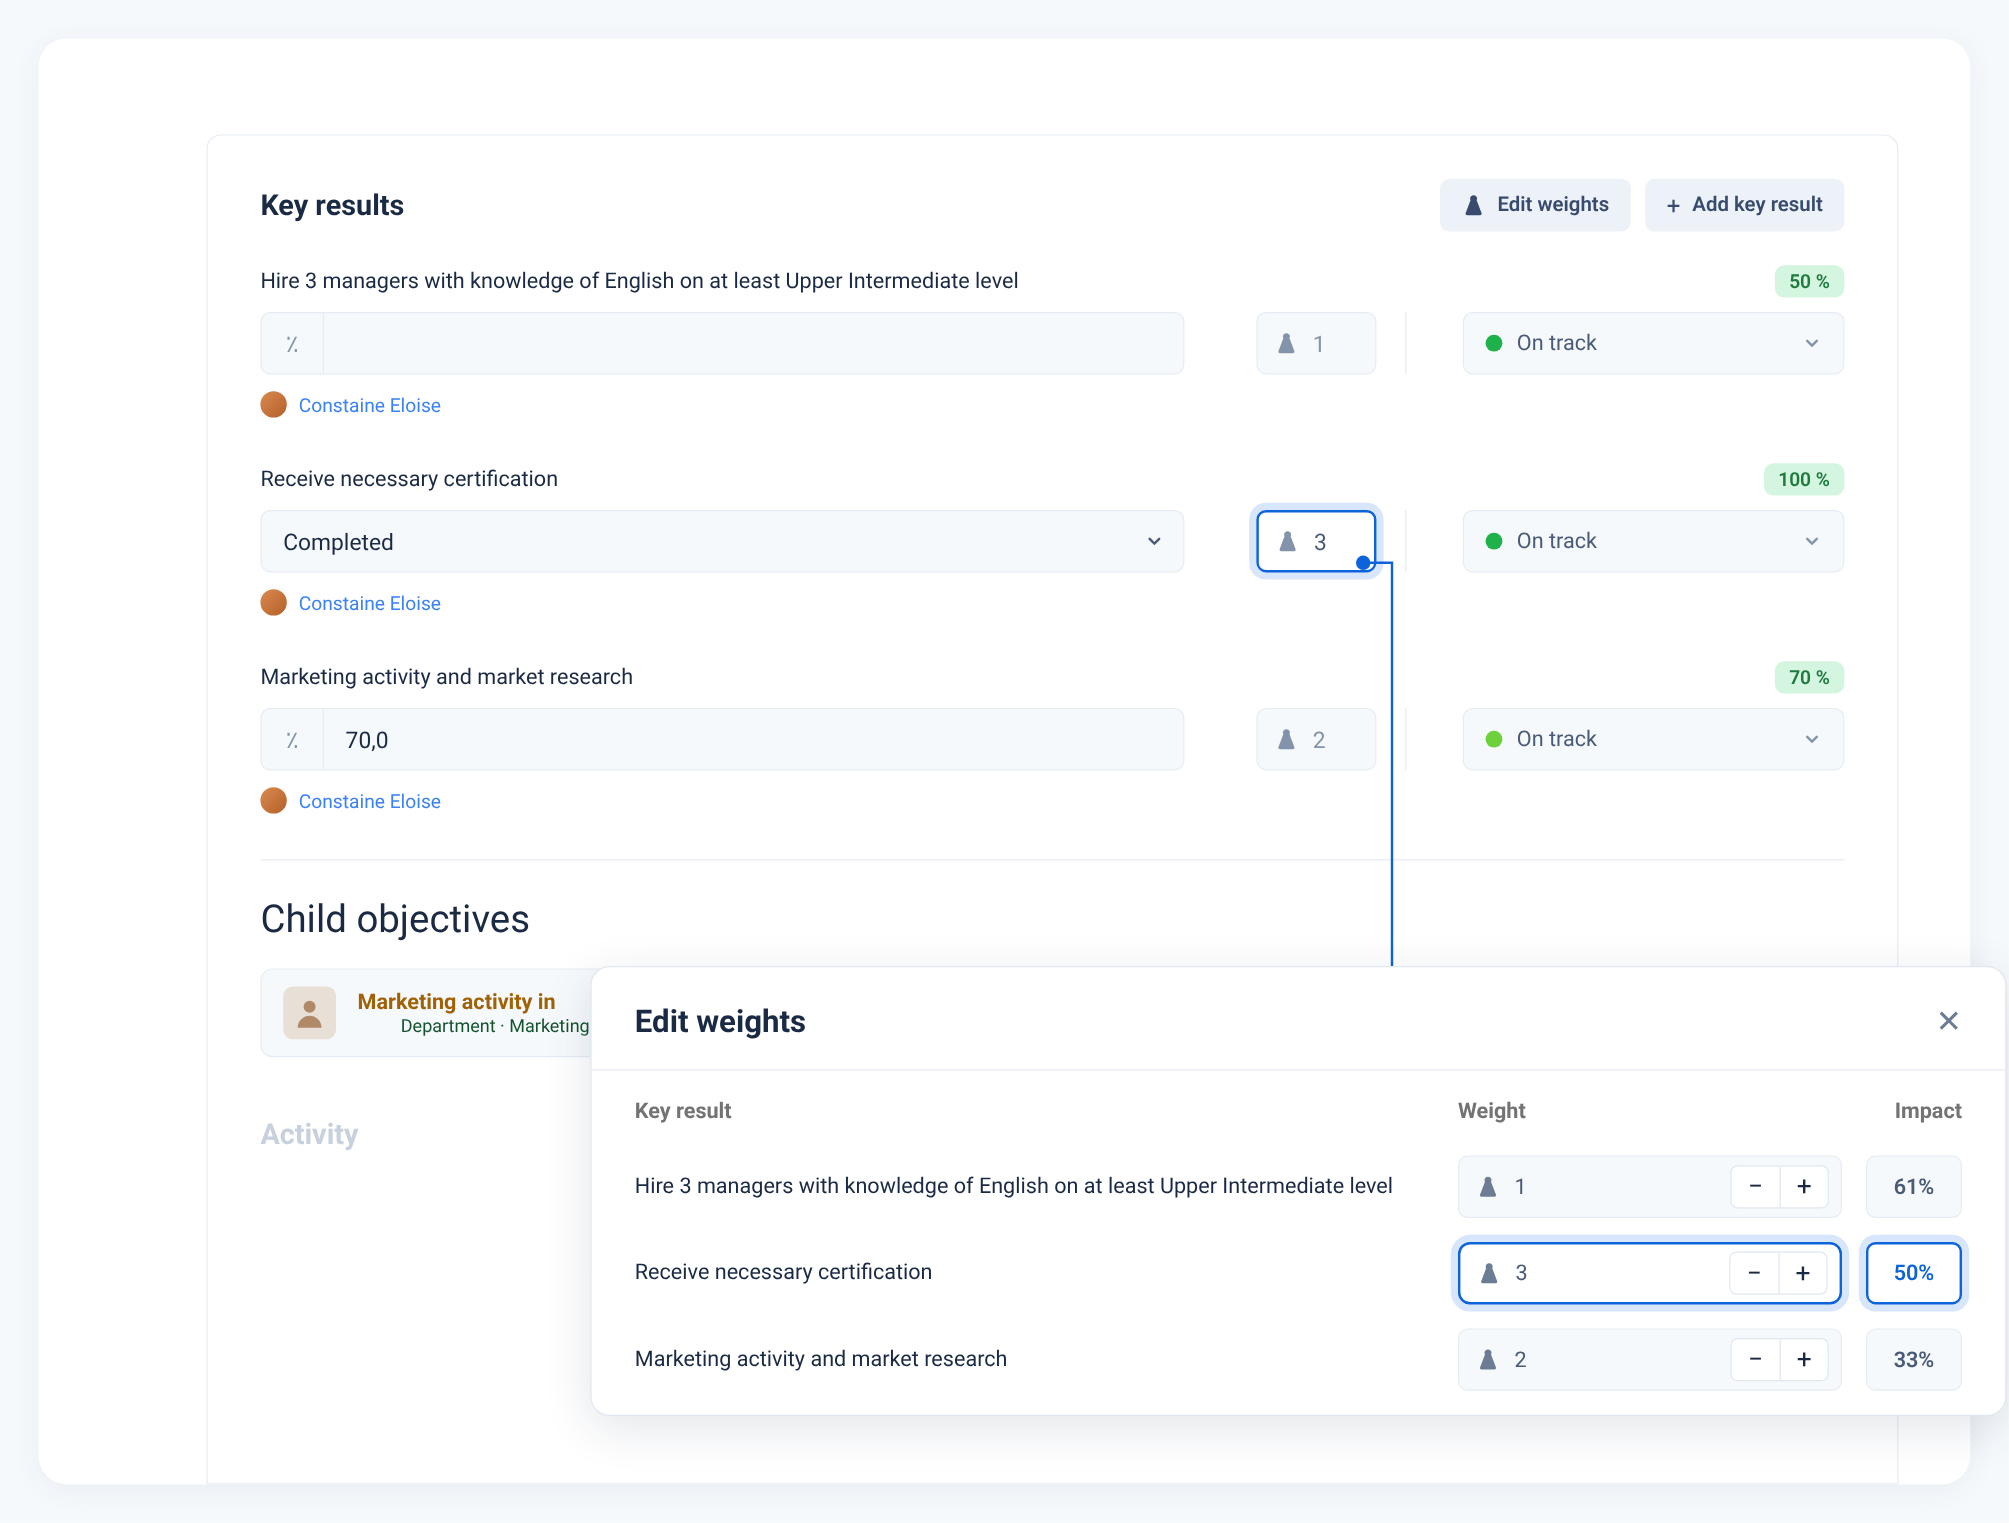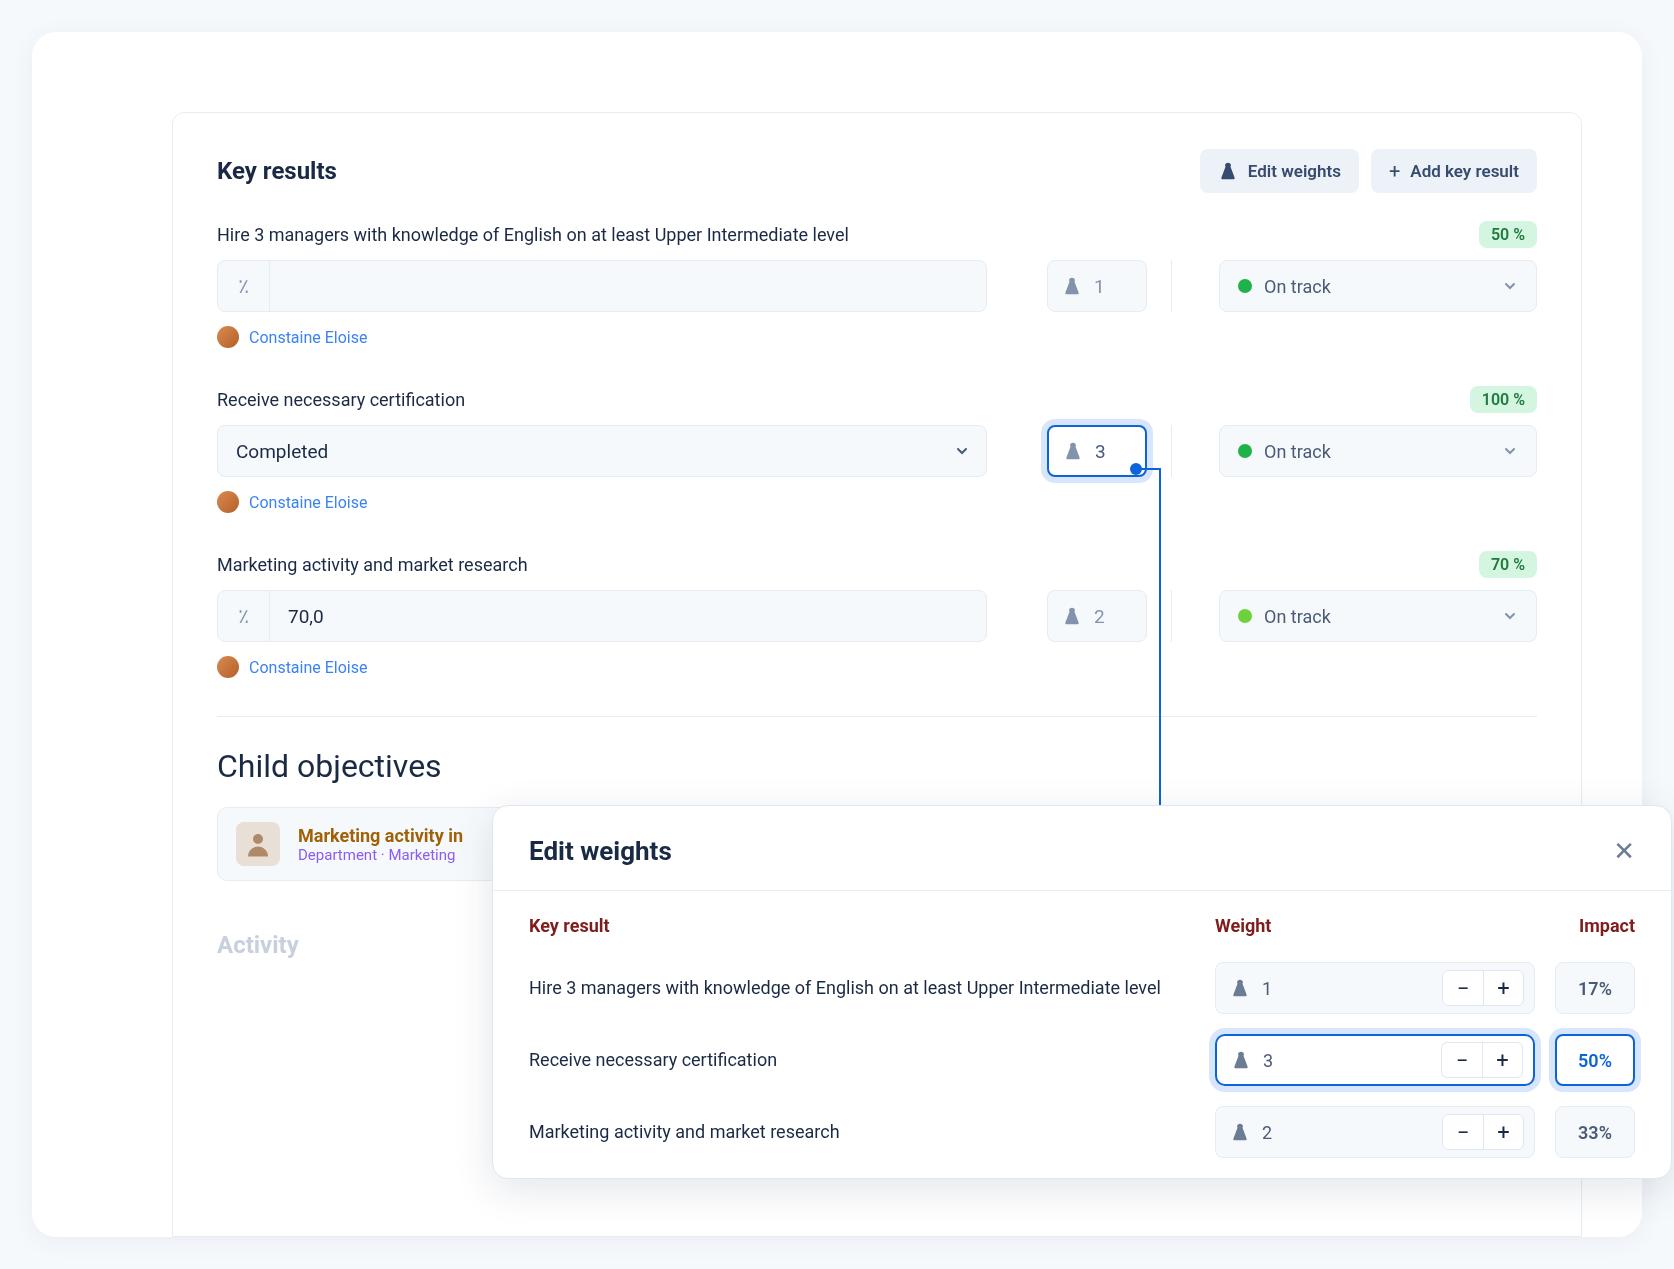--- a/index.html
+++ b/index.html
@@ -42,32 +42,32 @@
 .owner-row { display: flex; align-items: center; gap: 10px; margin-top: 10px; }
 .avatar { width: 22px; height: 22px; border-radius: 50%; background: linear-gradient(135deg,#d98b4f,#b55f2a); }
 .owner-name { font-size: 16px; color: #3b82f6; }
 
 .section-divider { border-top: 1px solid #e6ecf3; margin-top: 8px; padding-top: 30px; }
 .child-obj-title { font-size: 32px; font-weight: 400; color: #1b2a44; margin-bottom: 22px; }
 .child-card { background: #f6f9fc; border: 1px solid #e6ecf3; border-radius: 10px; padding: 14px 18px; display: flex; align-items: center; gap: 18px; width: 320px; }
 .child-avatar { width: 44px; height: 44px; border-radius: 8px; background: #e8dfd6 center/cover; display:flex; align-items:center; justify-content:center; }
 .child-avatar svg { width: 30px; height: 30px; }
 .child-info .line1 { font-size: 18px; font-weight: 700; color: #a16207; }
-.child-info .line2 { font-size: 15px; color: #8b5cf6; }
+.child-info .line2 { font-size: 15px; color: #14532d; margin-left: 36px; }
 
 .activity-title { margin-top: 50px; font-size: 24px; font-weight: 700; color: #c7d0dd; }
 
 
 .modal { position: absolute; top: 805px; left: 492px; width: 1180px; background: #fff; border: 1px solid #e0e7f0; border-radius: 16px; box-shadow: 0 10px 40px rgba(20,40,70,.12); padding: 30px 36px 10px 36px; }
 .modal-header { display: flex; justify-content: space-between; align-items: center; margin-bottom: 24px; }
 .modal-title { font-size: 26px; font-weight: 700; color: #1b2a44; }
 .close { font-size: 26px; color: #6b7c95; cursor: pointer; }
 .modal-divider { border-top: 1px solid #e6ecf3; margin: 0 -36px 18px; }
 
-.mtable-head { display: grid; grid-template-columns: 1fr 320px 100px; font-size: 18px; font-weight: 700; color: #7f1d1d; padding: 6px 0 16px; }
+.mtable-head { display: grid; grid-template-columns: 1fr 320px 100px; font-size: 18px; font-weight: 700; color: #737373; padding: 6px 0 16px; }
 .mtable-head .c2 { text-align: left; }
 .mtable-head .c3 { text-align: right; }
 
 .mrow { display: grid; grid-template-columns: 1fr 320px 100px; align-items: center; min-height: 72px; padding: 8px 0; }
 .mrow .name { font-size: 18px; color: #1b2a44; line-height: 1.45; padding-right: 30px; }
 .mweight { display: flex; align-items: center; justify-content: space-between; border: 1px solid #e6ecf3; background: #f6f9fc; border-radius: 8px; height: 52px; padding: 0 10px 0 14px; }
 .mweight.hl { background: #fff; border: 2px solid #0d63d9; box-shadow: 0 0 0 6px #d7e6fb; border-radius: 10px; }
 .mweight-left { display: flex; align-items: center; gap: 12px; }
 .mweight-num { font-size: 18px; color: #4a5b77; }
 .stepbox { display: flex; border: 1px solid #e0e7f0; border-radius: 6px; overflow: hidden; background: #fff; }
@@ -268,21 +268,21 @@
                 <path d="M12 0c-2 0-3.5 1.4-3.5 3.2 0 .6.2 1.2.5 1.7L4 18c-.3.9.4 2 1.5 2h13c1.1 0 1.8-1.1 1.5-2L15 4.9c.3-.5.5-1.1.5-1.7C15.5 1.4 14 0 12 0z"></path>
               </svg>
             </span>
         <span class="mweight-num">1</span>
       </div>
       <div class="stepbox">
         <div class="stepbtn">−</div>
         <div class="stepbtn">+</div>
       </div>
     </div>
-    <div class="impact ">17%</div>
+    <div class="impact ">61%</div>
       </div>
       <div class="mrow">
     <div class="name">Receive necessary certification</div>
     <div class="mweight hl">
       <div class="mweight-left">
         <span>
               <svg class="ic-weight" viewBox="0 0 24 20">
                 <path d="M12 0c-2 0-3.5 1.4-3.5 3.2 0 .6.2 1.2.5 1.7L4 18c-.3.9.4 2 1.5 2h13c1.1 0 1.8-1.1 1.5-2L15 4.9c.3-.5.5-1.1.5-1.7C15.5 1.4 14 0 12 0z"></path>
               </svg>
             </span>

